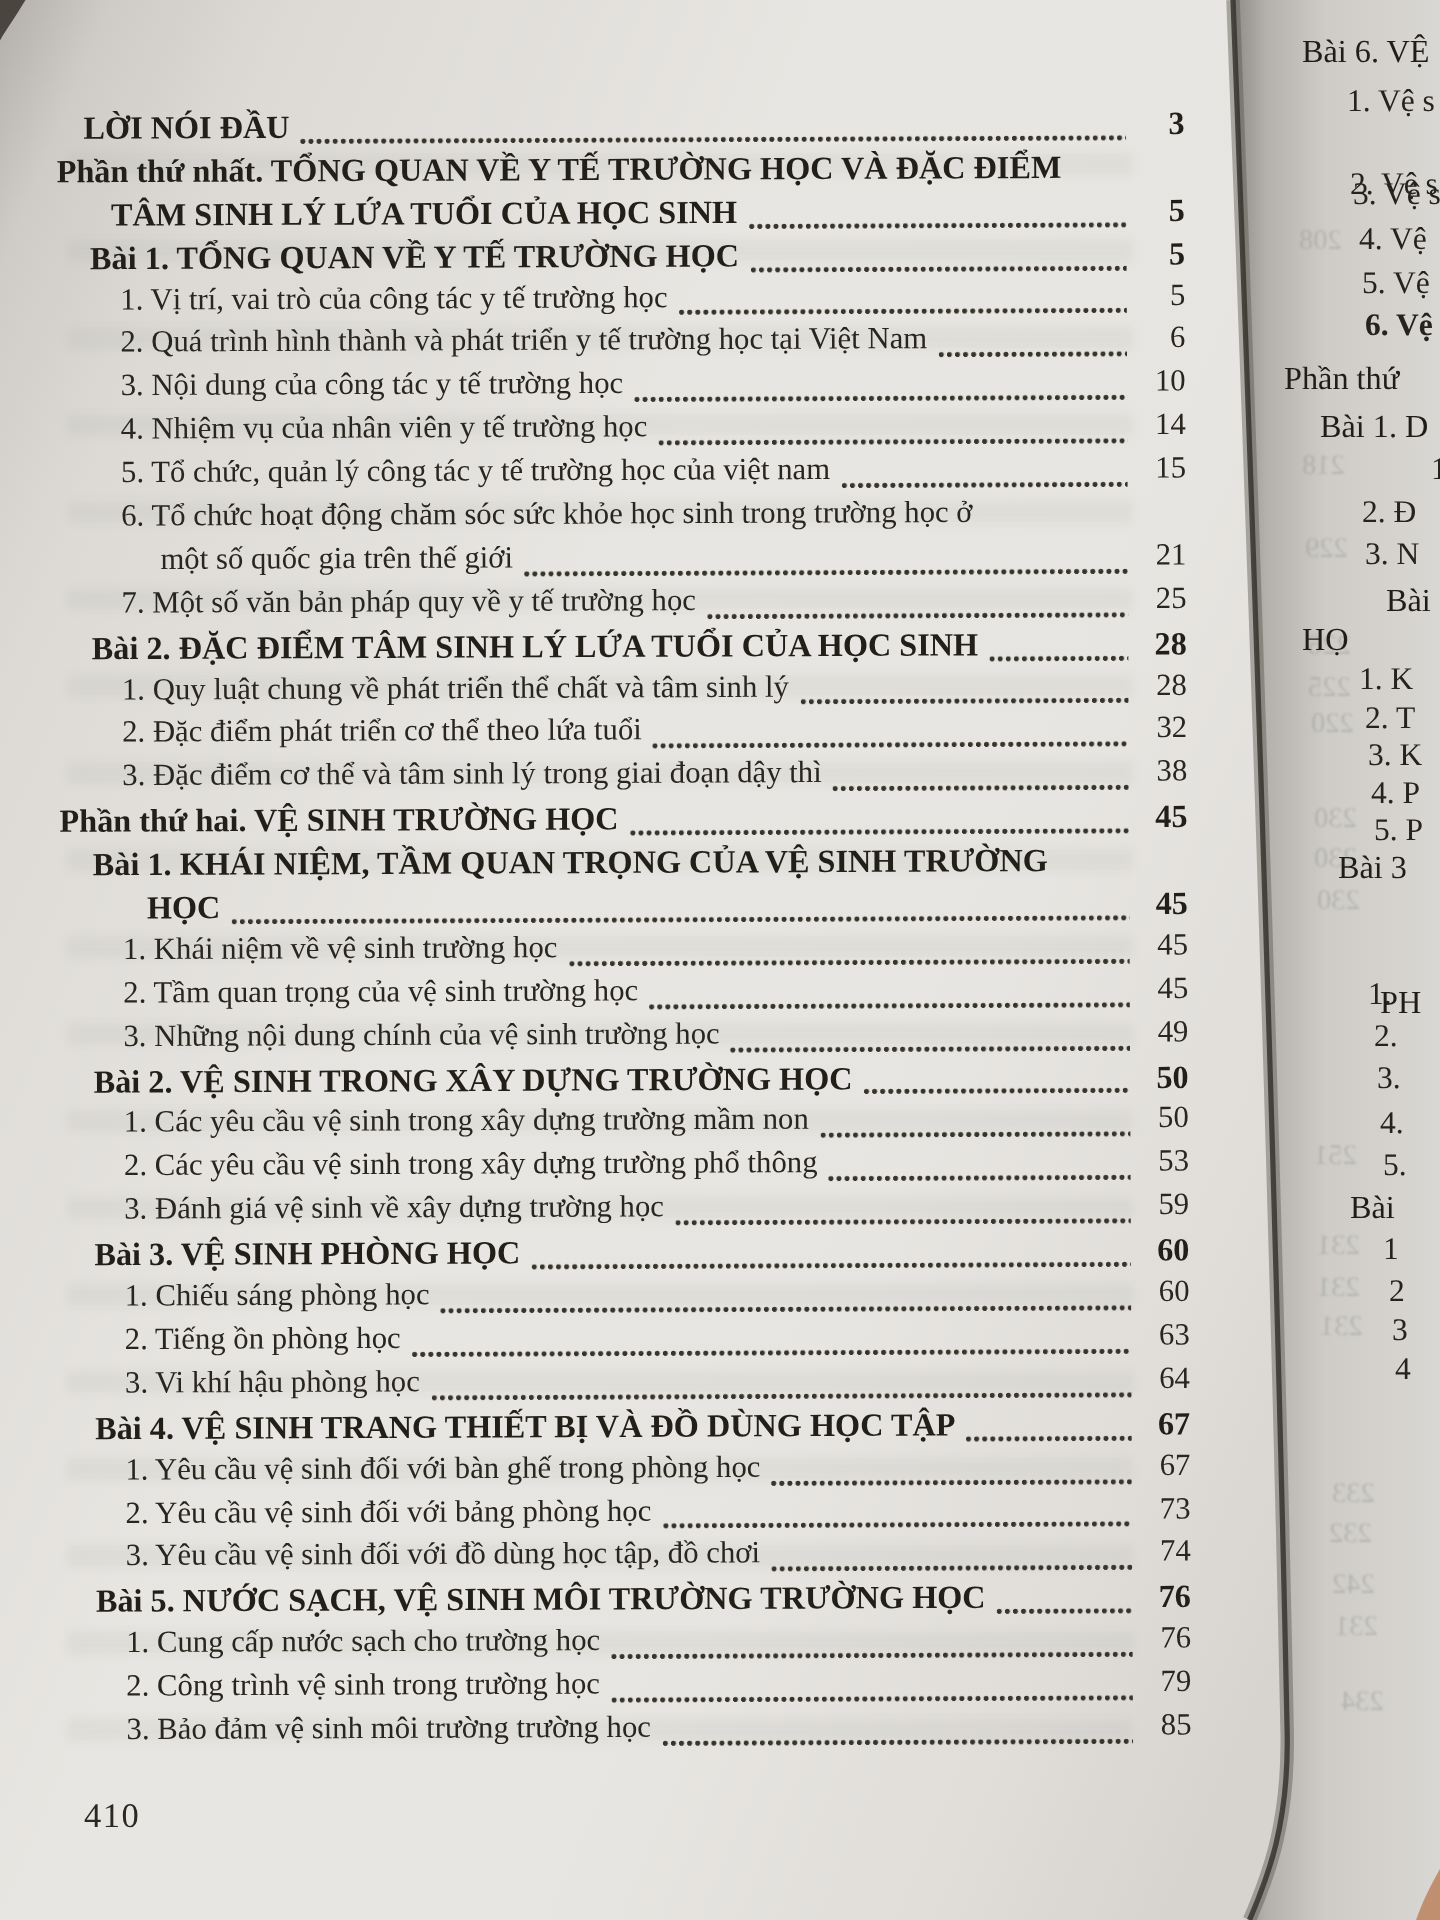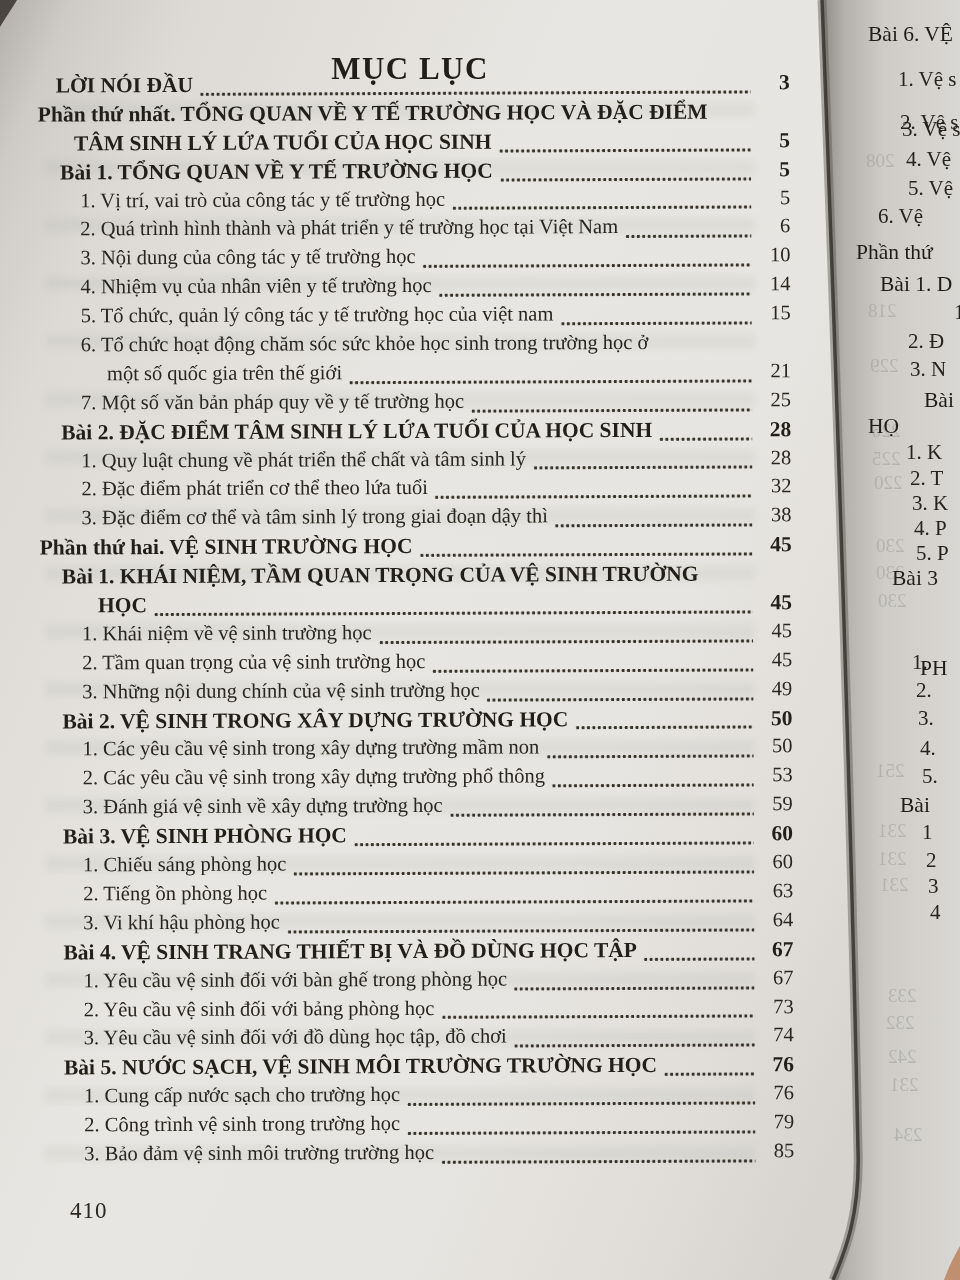--- a/index.html
+++ b/index.html
@@ -44,40 +44,39 @@
   .row .pg{min-width:36px;text-align:right;}
   .row.nopage .dots,.row.nopage .pg{visibility:hidden;}
   .s-loi {padding-left:58px;font-weight:bold;font-size:21.5px;color:#221e18;}
   .s-part{padding-left:40px;font-weight:bold;font-size:21.5px;color:#221e18;}
   .s-part2{padding-left:76px;font-weight:bold;font-size:21.5px;color:#221e18;}
   .s-bai {padding-left:62px;font-weight:bold;font-size:21.5px;color:#221e18;}
   .s-bai2{padding-left:98px;font-weight:bold;font-size:21.5px;color:#221e18;}
   .s-item{padding-left:82px;}
   .s-item2{padding-left:108px;}
   .foot{
-    position:absolute;left:70px;top:1198px;z-index:2;
+    position:absolute;left:56px;top:1198px;z-index:2;
     font-size:23px;color:#2b2722;letter-spacing:1px;
   }
   .gap-svg{position:absolute;left:0;top:0;z-index:3;}
   #strip{position:absolute;left:0;top:0;width:960px;height:1280px;z-index:4;}
   .sline{position:absolute;white-space:nowrap;font-size:21px;color:#26221d;}
   .sline.b{font-weight:normal;font-size:21.5px;color:#201c17;}
   .ghost{
     position:absolute;transform:scaleX(-1);white-space:nowrap;
     color:#979e92;opacity:.5;font-size:19px;filter:blur(.7px);
   }
 </style>
 </head>
 <body>
 
 <div class="photo">
 
   <div class="ghost-overlay"></div>
 
-  <h1 class="title">MỤC LỤC</h1>
 
   <div id="toc">
       <div class="row s-loi">
     <span class="t">LỜI NÓI ĐẦU</span>
     <span class="dots"></span>
     <span class="pg">3</span>
   </div>
       <div class="row s-part nopage">
     <span class="t">Phần thứ nhất. TỔNG QUAN VỀ Y TẾ TRƯỜNG HỌC VÀ ĐẶC ĐIỂM</span>
     <span class="dots"></span>
@@ -296,26 +295,26 @@
       <div class="ghost" style="left: 876px; top: 760px;">251</div>
       <div class="ghost" style="left: 878px; top: 820px;">231</div>
       <div class="ghost" style="left: 878px; top: 848px;">231</div>
       <div class="ghost" style="left: 880px; top: 874px;">231</div>
       <div class="ghost" style="left: 888px; top: 985px;">233</div>
       <div class="ghost" style="left: 886px; top: 1012px;">232</div>
       <div class="ghost" style="left: 888px; top: 1046px;">242</div>
       <div class="ghost" style="left: 890px; top: 1074px;">231</div>
       <div class="ghost" style="left: 894px; top: 1124px;">234</div>
       <div class="sline b" style="left: 868px; top: 22px;">Bài 6. VỆ</div>
-      <div class="sline" style="left: 898px; top: 55px; margin-top: 12px;">1. Vệ s</div>
+      <div class="sline" style="left: 898px; top: 55px;">1. Vệ s</div>
       <div class="sline" style="left: 900px; top: 87px; margin-top: 23px;">2. Vệ s</div>
       <div class="sline" style="left: 902px; top: 117px;">3. Vệ s</div>
       <div class="sline" style="left: 906px; top: 147px;">4. Vệ</div>
       <div class="sline" style="left: 908px; top: 176px;">5. Vệ</div>
-      <div class="sline" style="left: 878px; top: 204px;">6. Vệ</div>
+      <div class="sline" style="left: 910px; top: 204px; font-weight: bold;">6. Vệ</div>
       <div class="sline b" style="left: 856px; top: 240px;">Phần thứ</div>
       <div class="sline b" style="left: 880px; top: 272px;">Bài 1. D</div>
       <div class="sline" style="left: 906px; top: 300px; margin-left: 48px;">1. Tầ</div>
       <div class="sline" style="left: 908px; top: 329px;">2. Đ</div>
       <div class="sline" style="left: 910px; top: 357px;">3. N</div>
       <div class="sline b" style="left: 924px; top: 388px;">Bài 2.</div>
       <div class="sline b" style="left: 868px; top: 414px;">HỌ</div>
       <div class="sline" style="left: 906px; top: 440px;">1. K</div>
       <div class="sline" style="left: 910px; top: 466px;">2. T</div>
       <div class="sline" style="left: 912px; top: 491px;">3. K</div>

